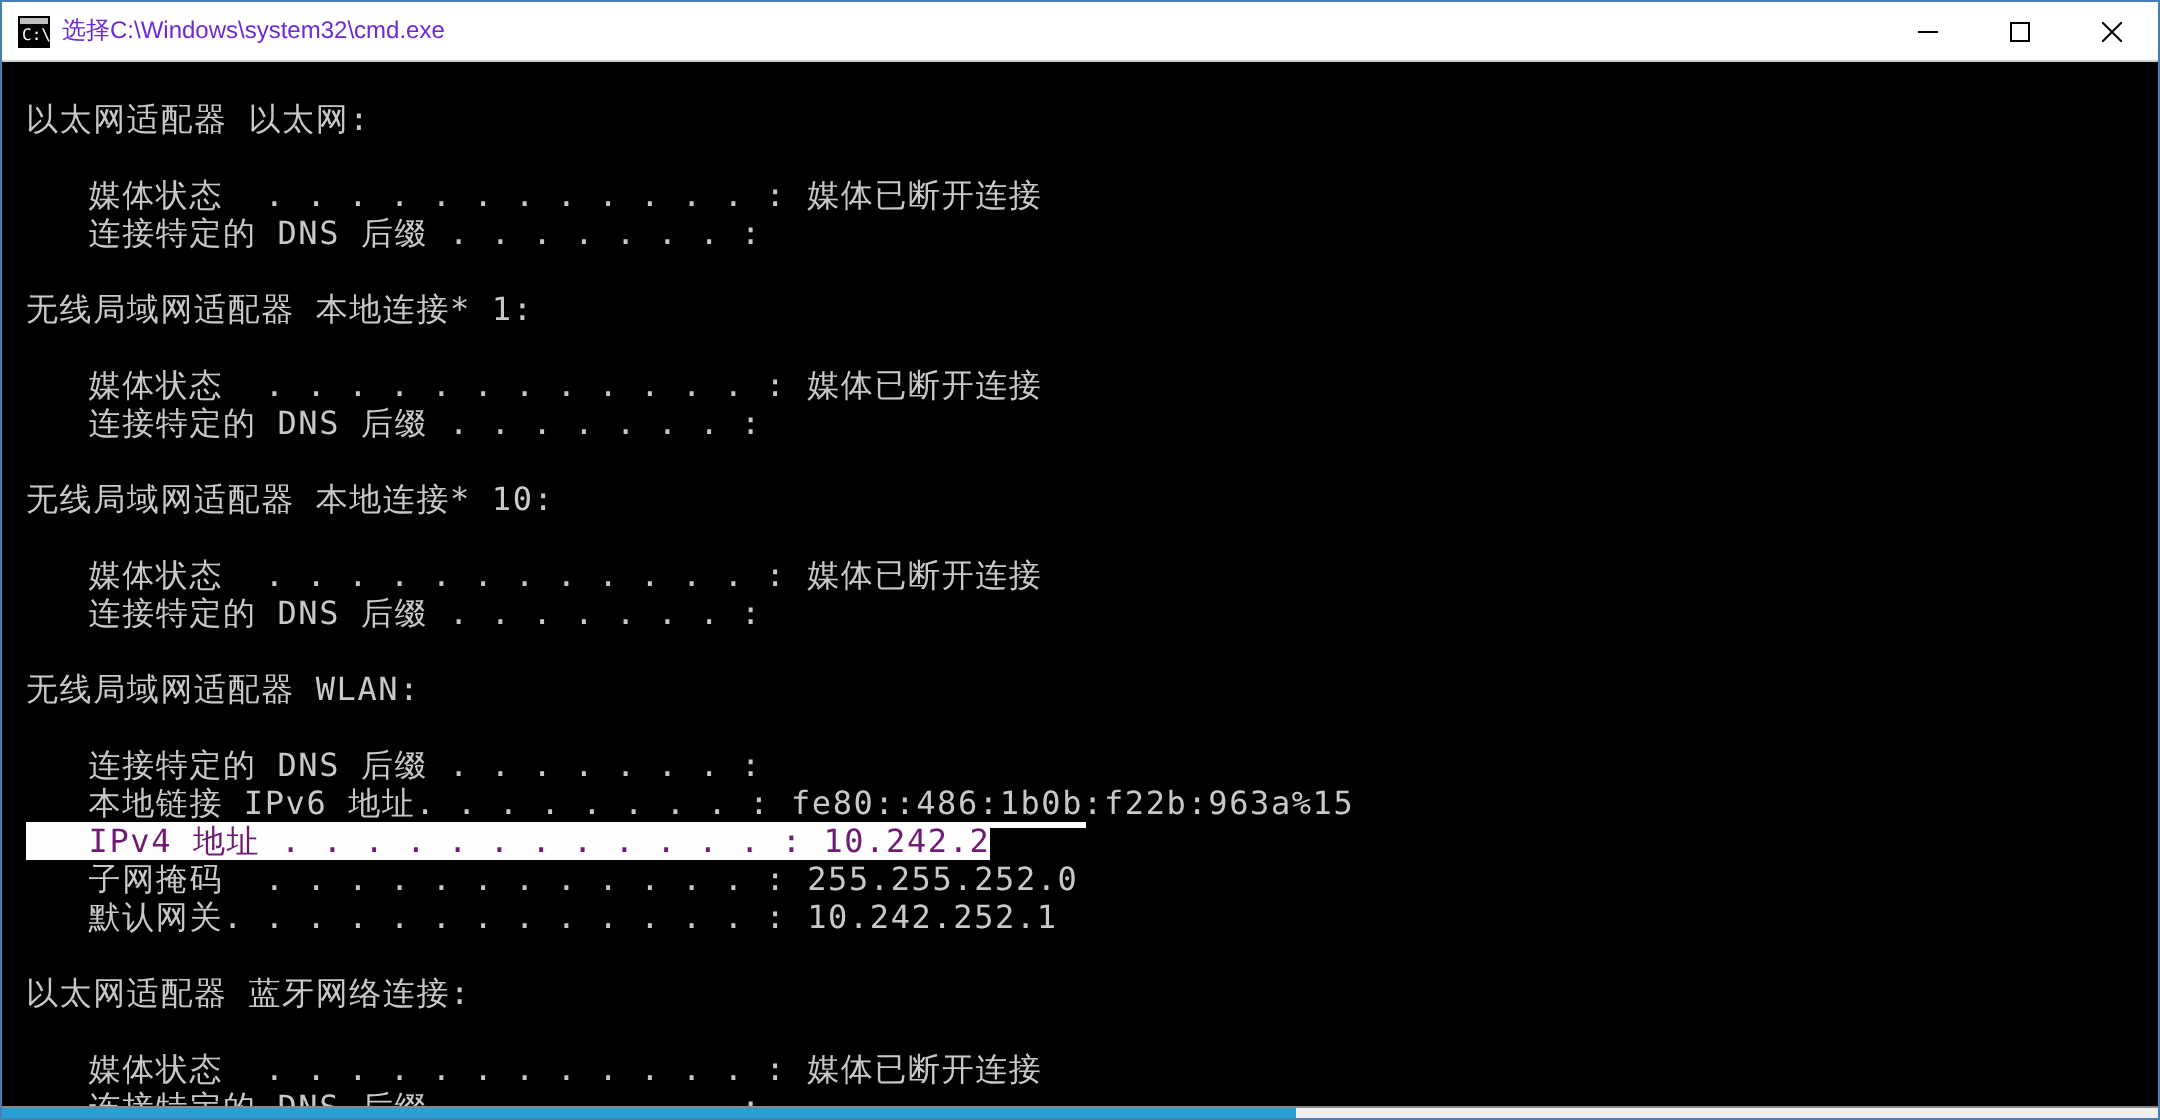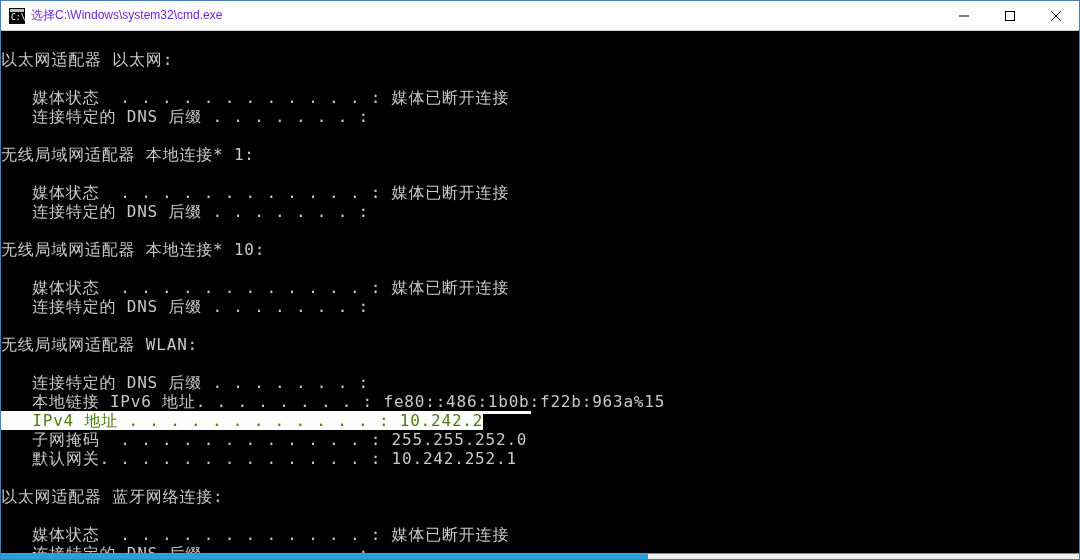--- a/index.html
+++ b/index.html
@@ -6,22 +6,22 @@
   html, body { width: 1080px; height: 560px; overflow: hidden; font-family: "NSimSun", "SimSun", "Consolas", monospace; }
   .window { width: 1080px; height: 560px; background: #fff; display: flex; flex-direction: column; border: 1px solid #4a7db0; }
   .titlebar { height: 30px; background: #ffffff; display: flex; align-items: center; border-bottom: 1px solid #d0d0d0; }
   .titlebar-icon { width: 16px; height: 16px; margin-left: 8px; margin-right: 6px; display: flex; align-items: center; justify-content: center; }
   .titlebar-icon svg { width: 16px; height: 16px; }
   .titlebar-title { flex: 1; font-size: 12px; color: #6d28d9; font-family: "Microsoft YaHei", "SimSun", sans-serif; }
   .win-controls { display: flex; height: 100%; }
   .win-btn { width: 46px; height: 100%; display: flex; align-items: center; justify-content: center; color: #000; cursor: pointer; }
   .win-btn svg { width: 10px; height: 10px; }
   .terminal { flex: 1; background: #000; color: #c8c8c8; font-size: 16px; line-height: 19px; padding: 0 0 0 0; overflow: hidden; white-space: pre; letter-spacing: 0.8px; }
-  .terminal .row { padding-left: 0px; }
-  .sel { background: #fefefe; color: #4d7c0f; }
+  .terminal .row { padding-left: 12px; }
+  .sel { background: #fefefe; color: #701a75; }
   .redact { background: #000; color: #000; display: inline-block; width: 48px; height: 16px; vertical-align: middle; }
   .taskbar { height: 6px; background: linear-gradient(to right, #2a9fd6 0%, #2a9fd6 60%, #efefef 60%, #efefef 100%); border-top: 1px solid #888; }
 </style>
 </head>
 <body>
 
 <div class="window">
   <div class="titlebar">
     <span class="titlebar-icon">
       <svg viewBox="0 0 16 16">

